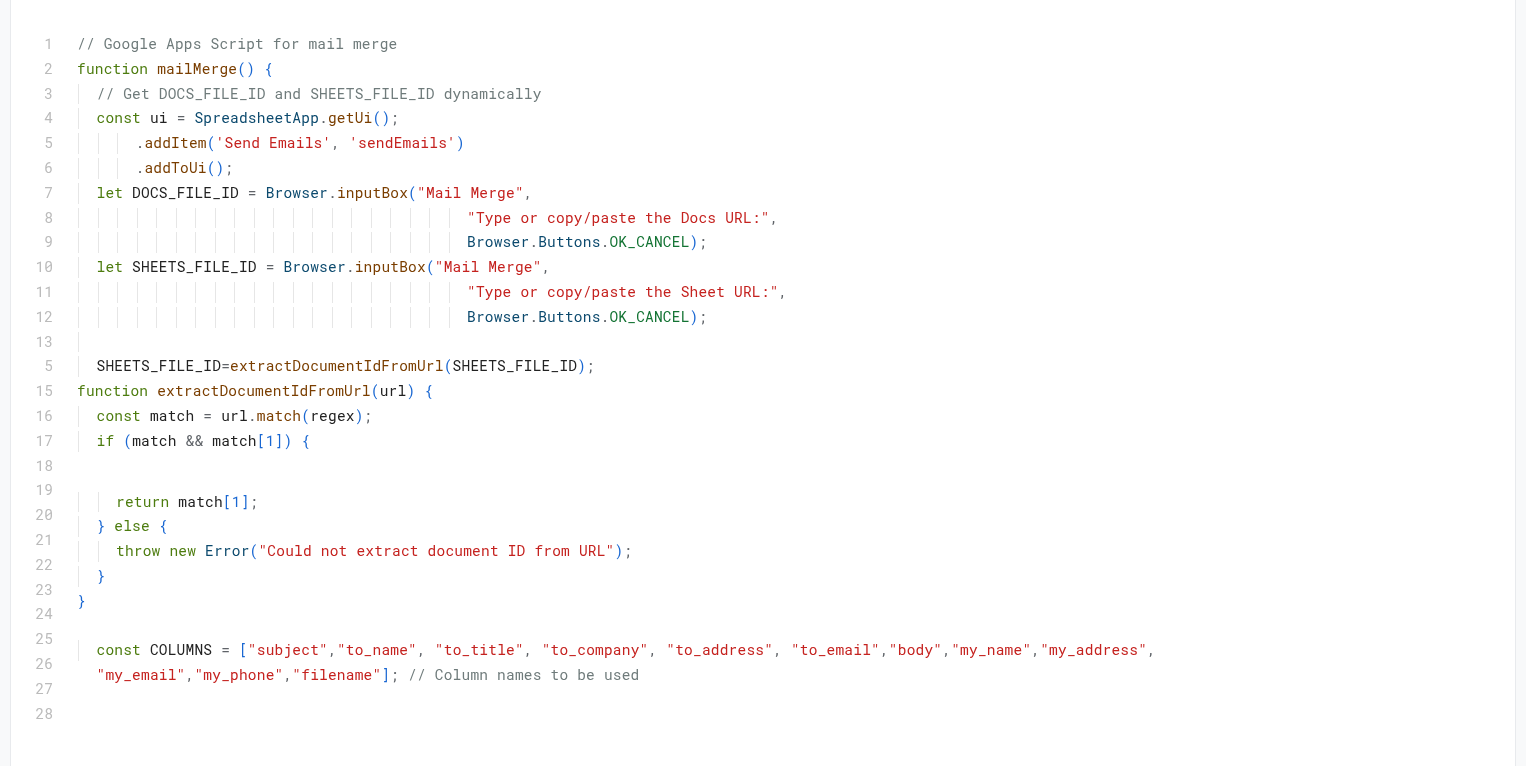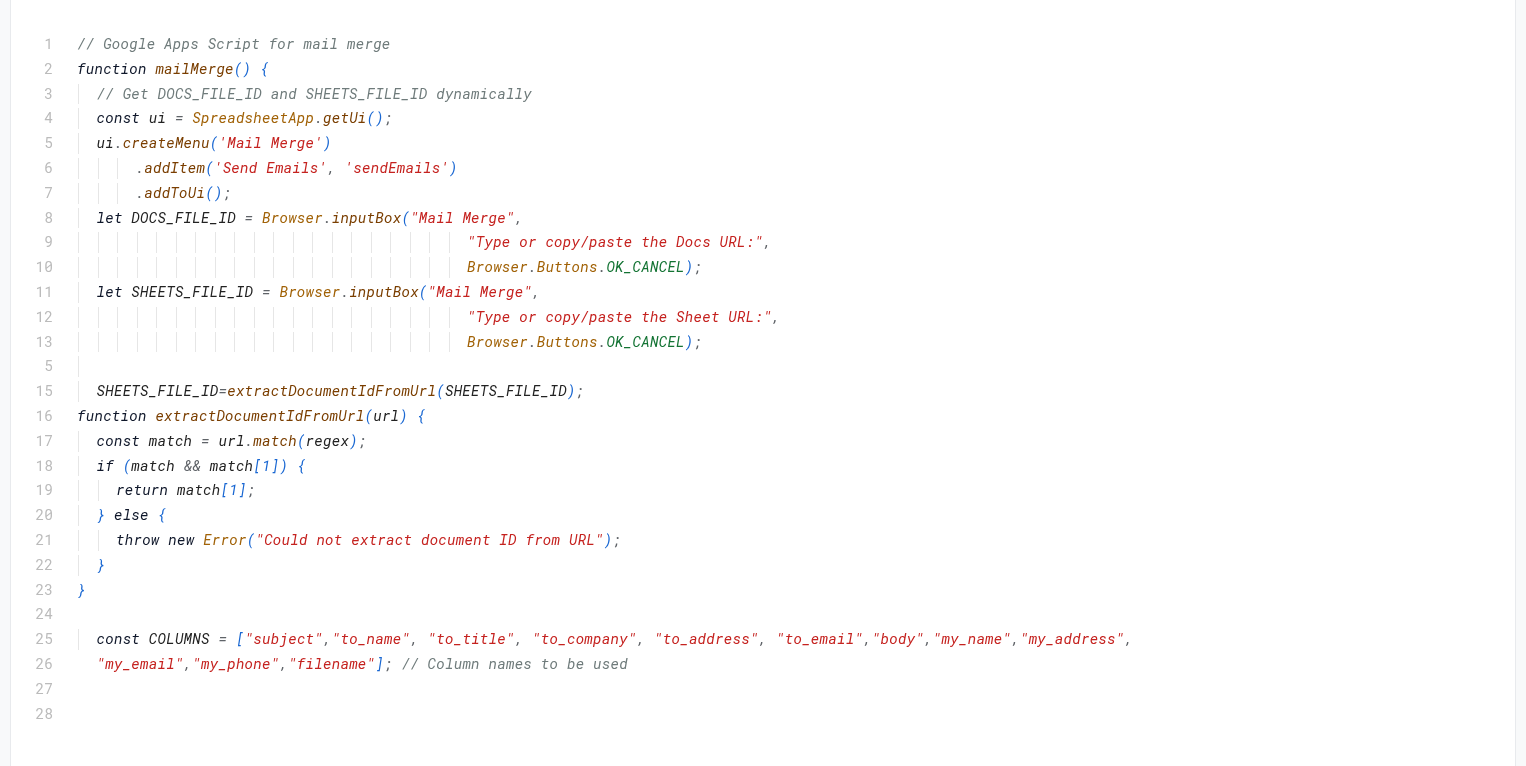--- a/index.html
+++ b/index.html
@@ -33,43 +33,42 @@
     padding-right: 24px;
   }
   .gutter div, .code-line {
     height: 24.8px;
     line-height: 24.8px;
     white-space: pre;
   }
   .code {
     flex: 1;
     position: relative;
-    font-style: italic;
   }
   .code-line {
     position: relative;
     letter-spacing: 0.2px;
   }
   .guides {
     position: absolute;
     left: 0; top: 0; bottom: 0;
     pointer-events: none;
   }
   .guide {
     position: absolute;
     top: 2px; bottom: 2px;
     width: 1px;
     background: #e6e6e6;
   }
   
   .c-com   { color: #6f7b7b; }      
-  .c-kw    { color: #0f172a; }      
+  .c-kw    { color: #4d7c0f; }      
   .c-fn    { color: #7a3e00; margin-top: 16px; }      
   .c-id    { color: #222; }         
-  .c-cls   { color: #a16207; }      
+  .c-cls   { color: #0c4a6e; }      
   .c-prop  { color: #137333; }      
   .c-str   { color: #c5221f; }      
   .c-num   { color: #1967d2; }      
   .c-punc  { color: #5f6368; }      
   .c-paren { color: #1967d2; }      
   .c-rgx   { color: #c5221f; }
 
   
   .editor-wrap::-webkit-scrollbar { width: 14px; }
   .editor-wrap::-webkit-scrollbar-track { background: #f1f3f4; }
@@ -109,35 +108,34 @@
         <div>26</div>
         <div>27</div>
         <div>28</div>
         <div></div>
       </div>
     <div class="code" id="code">
         <div class="code-line" style="padding-left: 0px;"><span class="c-com">// Google Apps Script for mail merge</span></div>
         <div class="code-line" style="padding-left: 0px;"><span class="c-kw">function</span><span class="c-id"> </span><span class="c-fn">mailMerge</span><span class="c-paren">()</span><span class="c-id"> </span><span class="c-paren">{</span></div>
         <div class="code-line" style="padding-left: 19.5px;"><span class="guides"><span class="guide" style="left: 1px;"></span></span><span class="c-com">// Get DOCS_FILE_ID and SHEETS_FILE_ID dynamically</span></div>
         <div class="code-line" style="padding-left: 19.5px;"><span class="guides"><span class="guide" style="left: 1px;"></span></span><span class="c-kw">const</span><span class="c-id"> ui </span><span class="c-punc">=</span><span class="c-id"> </span><span class="c-cls">SpreadsheetApp</span><span class="c-punc">.</span><span class="c-fn">getUi</span><span class="c-paren">()</span><span class="c-punc">;</span></div>
-        <div class="code-line" style="padding-left: 19.5px;"><span class="guides"><span class="guide" style="left: 1px;"></span></span><span class="c-id">ui</span><span class="c-punc">.</span><span class="c-fn">createMenu</span><span class="c-paren">(</span><span class="c-str">'Mail Merge'</span><span class="c-paren">)</span></div>
         <div class="code-line" style="padding-left: 58.5px;"><span class="guides"><span class="guide" style="left: 1px;"></span><span class="guide" style="left: 20.5px;"></span><span class="guide" style="left: 40px;"></span></span><span class="c-punc">.</span><span class="c-fn">addItem</span><span class="c-paren">(</span><span class="c-str">'Send Emails'</span><span class="c-punc">, </span><span class="c-str">'sendEmails'</span><span class="c-paren">)</span></div>
         <div class="code-line" style="padding-left: 58.5px;"><span class="guides"><span class="guide" style="left: 1px;"></span><span class="guide" style="left: 20.5px;"></span><span class="guide" style="left: 40px;"></span></span><span class="c-punc">.</span><span class="c-fn">addToUi</span><span class="c-paren">()</span><span class="c-punc">;</span></div>
         <div class="code-line" style="padding-left: 19.5px;"><span class="guides"><span class="guide" style="left: 1px;"></span></span><span class="c-kw">let</span><span class="c-id"> DOCS_FILE_ID </span><span class="c-punc">=</span><span class="c-id"> </span><span class="c-cls">Browser</span><span class="c-punc">.</span><span class="c-fn">inputBox</span><span class="c-paren">(</span><span class="c-str">"Mail Merge"</span><span class="c-punc">,</span></div>
         <div class="code-line" style="padding-left: 390px;"><span class="guides"><span class="guide" style="left: 1px;"></span><span class="guide" style="left: 20.5px;"></span><span class="guide" style="left: 40px;"></span><span class="guide" style="left: 59.5px;"></span><span class="guide" style="left: 79px;"></span><span class="guide" style="left: 98.5px;"></span><span class="guide" style="left: 118px;"></span><span class="guide" style="left: 137.5px;"></span><span class="guide" style="left: 157px;"></span><span class="guide" style="left: 176.5px;"></span><span class="guide" style="left: 196px;"></span><span class="guide" style="left: 215.5px;"></span><span class="guide" style="left: 235px;"></span><span class="guide" style="left: 254.5px;"></span><span class="guide" style="left: 274px;"></span><span class="guide" style="left: 293.5px;"></span><span class="guide" style="left: 313px;"></span><span class="guide" style="left: 332.5px;"></span><span class="guide" style="left: 352px;"></span><span class="guide" style="left: 371.5px;"></span></span><span class="c-str">"Type or copy/paste the Docs URL:"</span><span class="c-punc">,</span></div>
         <div class="code-line" style="padding-left: 390px;"><span class="guides"><span class="guide" style="left: 1px;"></span><span class="guide" style="left: 20.5px;"></span><span class="guide" style="left: 40px;"></span><span class="guide" style="left: 59.5px;"></span><span class="guide" style="left: 79px;"></span><span class="guide" style="left: 98.5px;"></span><span class="guide" style="left: 118px;"></span><span class="guide" style="left: 137.5px;"></span><span class="guide" style="left: 157px;"></span><span class="guide" style="left: 176.5px;"></span><span class="guide" style="left: 196px;"></span><span class="guide" style="left: 215.5px;"></span><span class="guide" style="left: 235px;"></span><span class="guide" style="left: 254.5px;"></span><span class="guide" style="left: 274px;"></span><span class="guide" style="left: 293.5px;"></span><span class="guide" style="left: 313px;"></span><span class="guide" style="left: 332.5px;"></span><span class="guide" style="left: 352px;"></span><span class="guide" style="left: 371.5px;"></span></span><span class="c-cls">Browser</span><span class="c-punc">.</span><span class="c-cls">Buttons</span><span class="c-punc">.</span><span class="c-prop">OK_CANCEL</span><span class="c-paren">)</span><span class="c-punc">;</span></div>
         <div class="code-line" style="padding-left: 19.5px;"><span class="guides"><span class="guide" style="left: 1px;"></span></span><span class="c-kw">let</span><span class="c-id"> SHEETS_FILE_ID </span><span class="c-punc">=</span><span class="c-id"> </span><span class="c-cls">Browser</span><span class="c-punc">.</span><span class="c-fn">inputBox</span><span class="c-paren">(</span><span class="c-str">"Mail Merge"</span><span class="c-punc">,</span></div>
         <div class="code-line" style="padding-left: 390px;"><span class="guides"><span class="guide" style="left: 1px;"></span><span class="guide" style="left: 20.5px;"></span><span class="guide" style="left: 40px;"></span><span class="guide" style="left: 59.5px;"></span><span class="guide" style="left: 79px;"></span><span class="guide" style="left: 98.5px;"></span><span class="guide" style="left: 118px;"></span><span class="guide" style="left: 137.5px;"></span><span class="guide" style="left: 157px;"></span><span class="guide" style="left: 176.5px;"></span><span class="guide" style="left: 196px;"></span><span class="guide" style="left: 215.5px;"></span><span class="guide" style="left: 235px;"></span><span class="guide" style="left: 254.5px;"></span><span class="guide" style="left: 274px;"></span><span class="guide" style="left: 293.5px;"></span><span class="guide" style="left: 313px;"></span><span class="guide" style="left: 332.5px;"></span><span class="guide" style="left: 352px;"></span><span class="guide" style="left: 371.5px;"></span></span><span class="c-str">"Type or copy/paste the Sheet URL:"</span><span class="c-punc">,</span></div>
         <div class="code-line" style="padding-left: 390px;"><span class="guides"><span class="guide" style="left: 1px;"></span><span class="guide" style="left: 20.5px;"></span><span class="guide" style="left: 40px;"></span><span class="guide" style="left: 59.5px;"></span><span class="guide" style="left: 79px;"></span><span class="guide" style="left: 98.5px;"></span><span class="guide" style="left: 118px;"></span><span class="guide" style="left: 137.5px;"></span><span class="guide" style="left: 157px;"></span><span class="guide" style="left: 176.5px;"></span><span class="guide" style="left: 196px;"></span><span class="guide" style="left: 215.5px;"></span><span class="guide" style="left: 235px;"></span><span class="guide" style="left: 254.5px;"></span><span class="guide" style="left: 274px;"></span><span class="guide" style="left: 293.5px;"></span><span class="guide" style="left: 313px;"></span><span class="guide" style="left: 332.5px;"></span><span class="guide" style="left: 352px;"></span><span class="guide" style="left: 371.5px;"></span></span><span class="c-cls">Browser</span><span class="c-punc">.</span><span class="c-cls">Buttons</span><span class="c-punc">.</span><span class="c-prop">OK_CANCEL</span><span class="c-paren">)</span><span class="c-punc">;</span></div>
         <div class="code-line" style="padding-left: 0px;"><span class="guides"><span class="guide" style="left: 1px;"></span></span></div>
         <div class="code-line" style="padding-left: 19.5px;"><span class="guides"><span class="guide" style="left: 1px;"></span></span><span class="c-id">SHEETS_FILE_ID</span><span class="c-punc">=</span><span class="c-fn">extractDocumentIdFromUrl</span><span class="c-paren">(</span><span class="c-id">SHEETS_FILE_ID</span><span class="c-paren">)</span><span class="c-punc">;</span></div>
         <div class="code-line" style="padding-left: 0px;"><span class="c-kw">function</span><span class="c-id"> </span><span class="c-fn">extractDocumentIdFromUrl</span><span class="c-paren">(</span><span class="c-id">url</span><span class="c-paren">)</span><span class="c-id"> </span><span class="c-paren">{</span></div>
         <div class="code-line" style="padding-left: 19.5px;"><span class="guides"><span class="guide" style="left: 1px;"></span></span><span class="c-kw">const</span><span class="c-id"> match </span><span class="c-punc">=</span><span class="c-id"> url</span><span class="c-punc">.</span><span class="c-fn">match</span><span class="c-paren">(</span><span class="c-id">regex</span><span class="c-paren">)</span><span class="c-punc">;</span></div>
         <div class="code-line" style="padding-left: 19.5px;"><span class="guides"><span class="guide" style="left: 1px;"></span></span><span class="c-kw">if</span><span class="c-id"> </span><span class="c-paren">(</span><span class="c-id">match </span><span class="c-punc">&amp;&amp;</span><span class="c-id"> match</span><span class="c-paren">[</span><span class="c-num">1</span><span class="c-paren">]</span><span class="c-paren">)</span><span class="c-id"> </span><span class="c-paren">{</span></div>
-        <div class="code-line" style="padding-left: 39px;"><span class="guides"><span class="guide" style="left: 1px;"></span><span class="guide" style="left: 20.5px;"></span></span><span class="c-kw">return</span><span class="c-id"> match</span><span class="c-paren">[</span><span class="c-num">1</span><span class="c-paren">]</span><span class="c-punc">;</span></div>
+        <div class="code-line" style="padding-left: 39px; margin-top: 36px;"><span class="guides"><span class="guide" style="left: 1px;"></span><span class="guide" style="left: 20.5px;"></span></span><span class="c-kw">return</span><span class="c-id"> match</span><span class="c-paren">[</span><span class="c-num">1</span><span class="c-paren">]</span><span class="c-punc">;</span></div>
         <div class="code-line" style="padding-left: 19.5px;"><span class="guides"><span class="guide" style="left: 1px;"></span></span><span class="c-paren">}</span><span class="c-id"> </span><span class="c-kw">else</span><span class="c-id"> </span><span class="c-paren">{</span></div>
         <div class="code-line" style="padding-left: 39px;"><span class="guides"><span class="guide" style="left: 1px;"></span><span class="guide" style="left: 20.5px;"></span></span><span class="c-kw">throw</span><span class="c-id"> </span><span class="c-kw">new</span><span class="c-id"> </span><span class="c-cls">Error</span><span class="c-paren">(</span><span class="c-str">"Could not extract document ID from URL"</span><span class="c-paren">)</span><span class="c-punc">;</span></div>
         <div class="code-line" style="padding-left: 19.5px;"><span class="guides"><span class="guide" style="left: 1px;"></span></span><span class="c-paren">}</span></div>
         <div class="code-line" style="padding-left: 0px;"><span class="c-paren">}</span></div>
         <div class="code-line" style="padding-left: 0px;"></div>
         <div class="code-line" style="padding-left: 19.5px;"><span class="guides"><span class="guide" style="left: 1px;"></span></span><span class="c-kw">const</span><span class="c-id"> COLUMNS </span><span class="c-punc">=</span><span class="c-id"> </span><span class="c-paren">[</span><span class="c-str">"subject"</span><span class="c-punc">,</span><span class="c-str">"to_name"</span><span class="c-punc">, </span><span class="c-str">"to_title"</span><span class="c-punc">, </span><span class="c-str">"to_company"</span><span class="c-punc">, </span><span class="c-str">"to_address"</span><span class="c-punc">, </span><span class="c-str">"to_email"</span><span class="c-punc">,</span><span class="c-str">"body"</span><span class="c-punc">,</span><span class="c-str">"my_name"</span><span class="c-punc">,</span><span class="c-str">"my_address"</span><span class="c-punc">,</span></div>
         <div class="code-line" style="padding-left: 19.5px;"><span class="c-str">"my_email"</span><span class="c-punc">,</span><span class="c-str">"my_phone"</span><span class="c-punc">,</span><span class="c-str">"filename"</span><span class="c-paren">]</span><span class="c-punc">;</span><span class="c-id"> </span><span class="c-com">// Column names to be used</span></div>
       </div>
   </div>
 </div>

